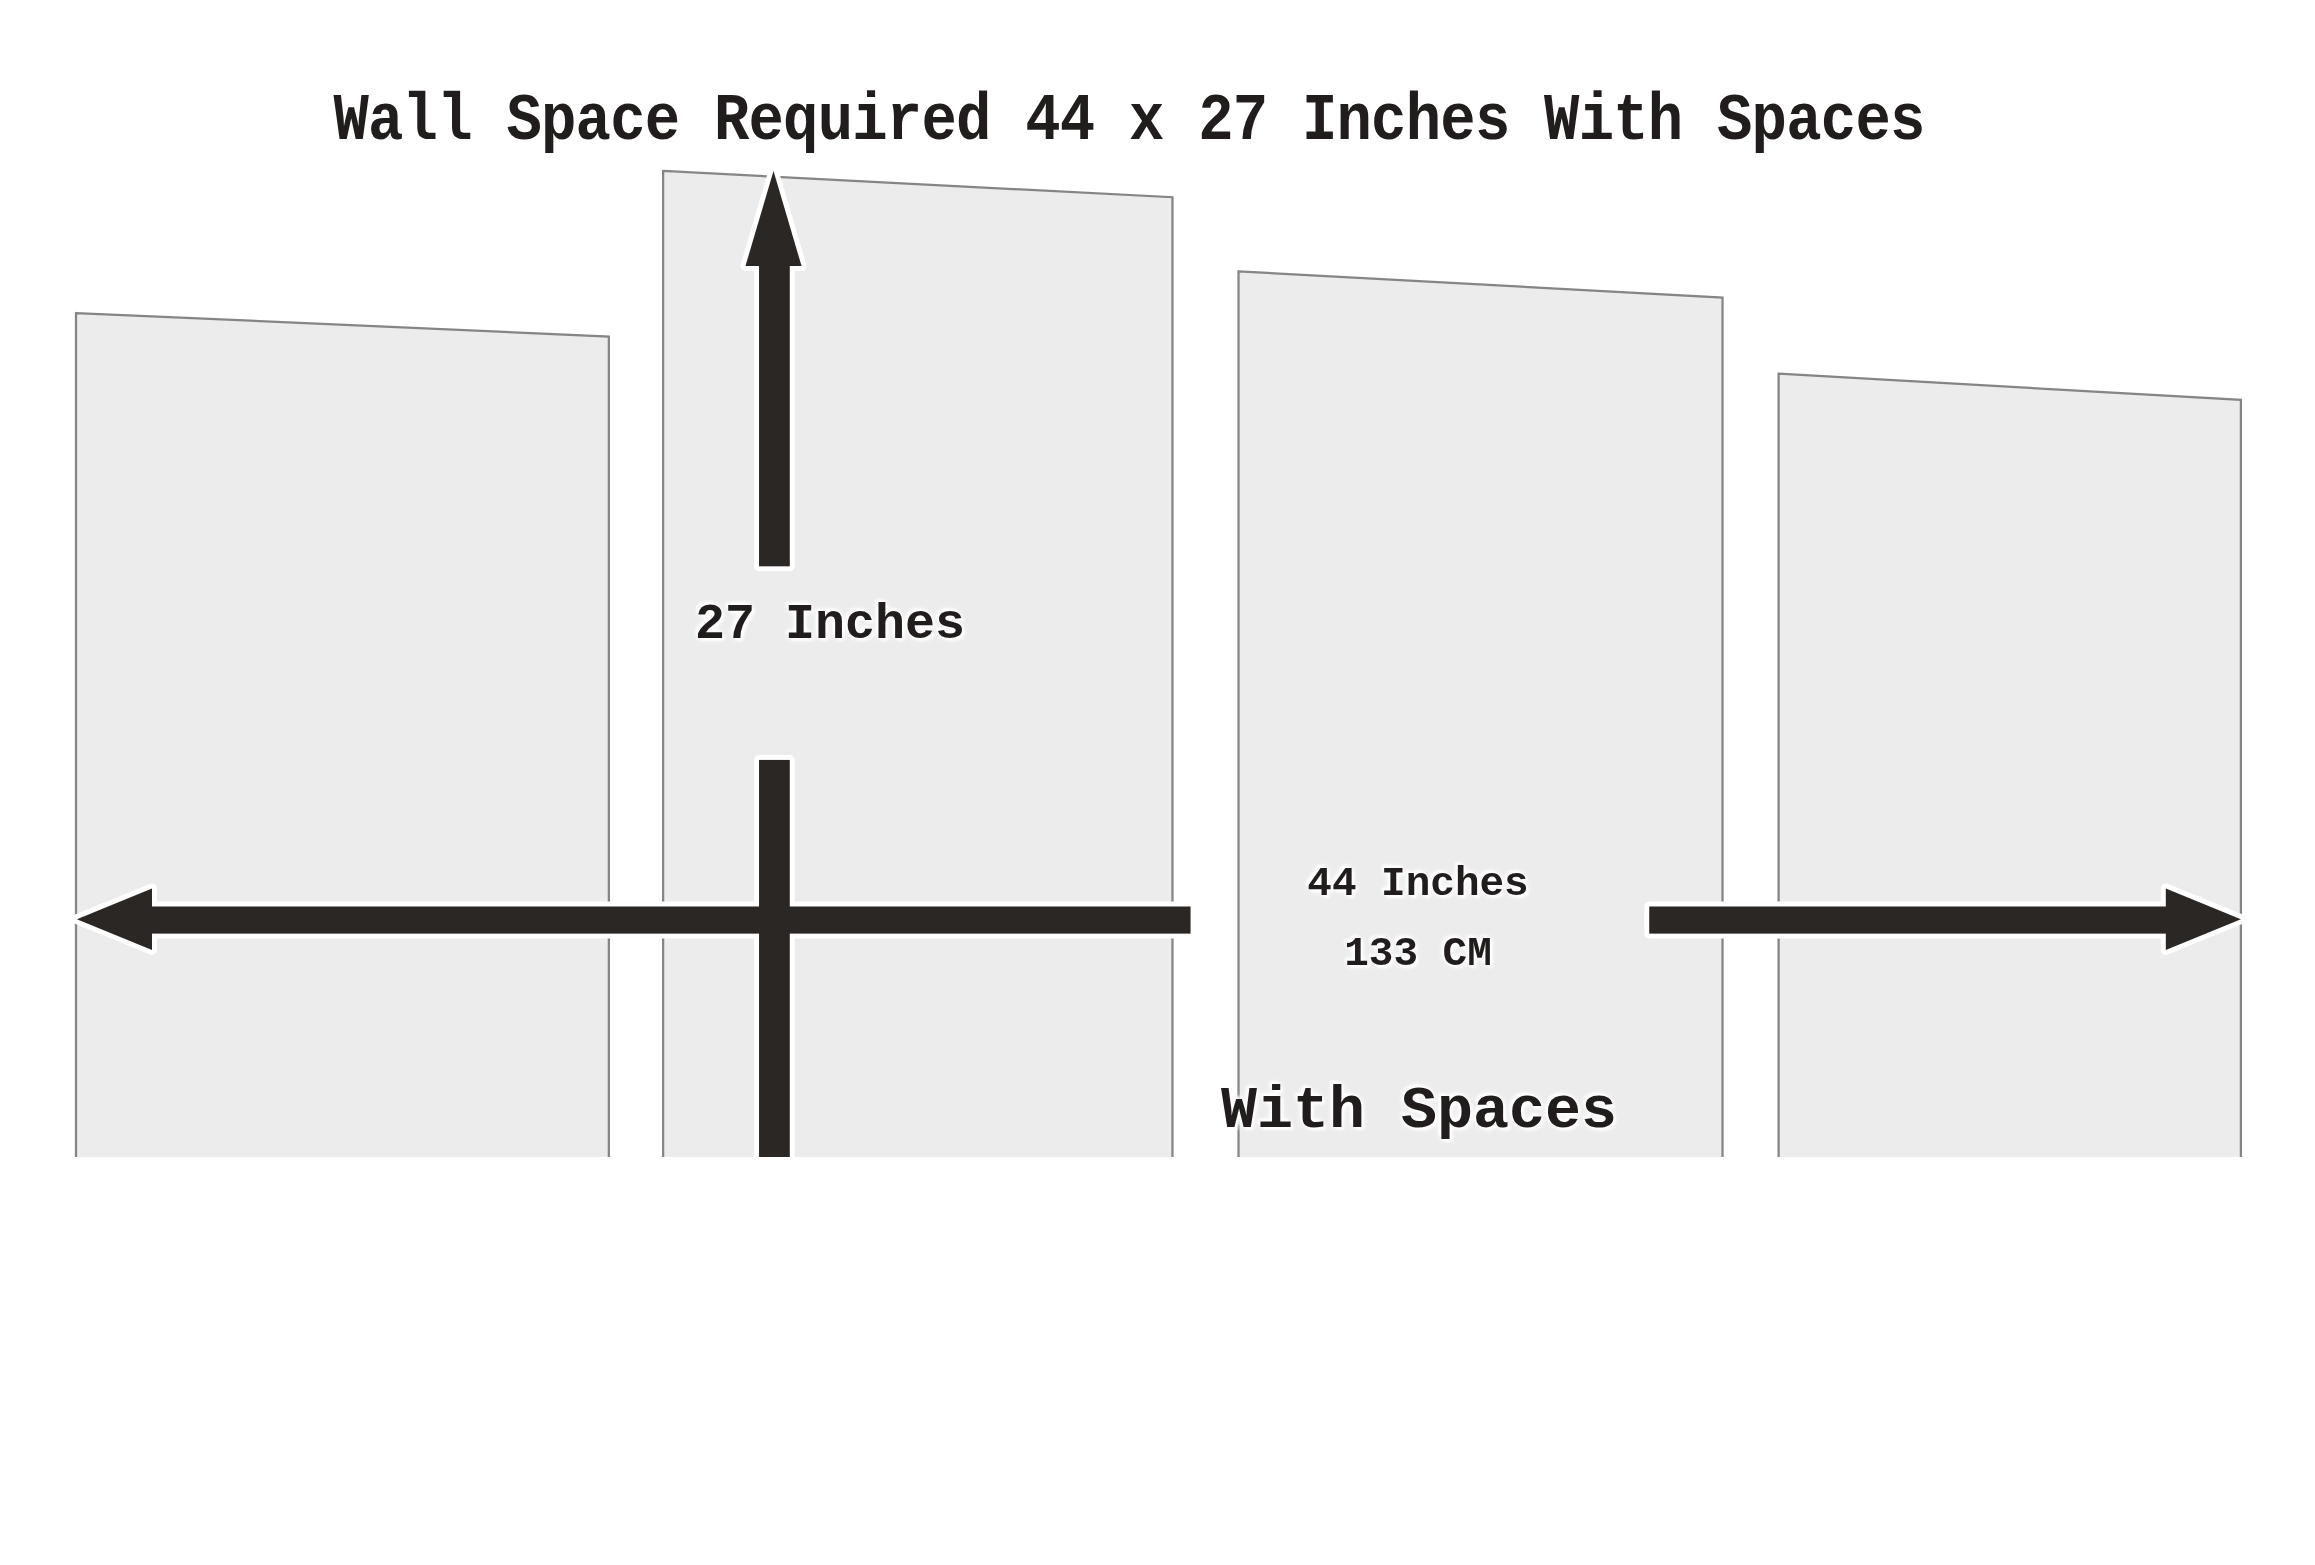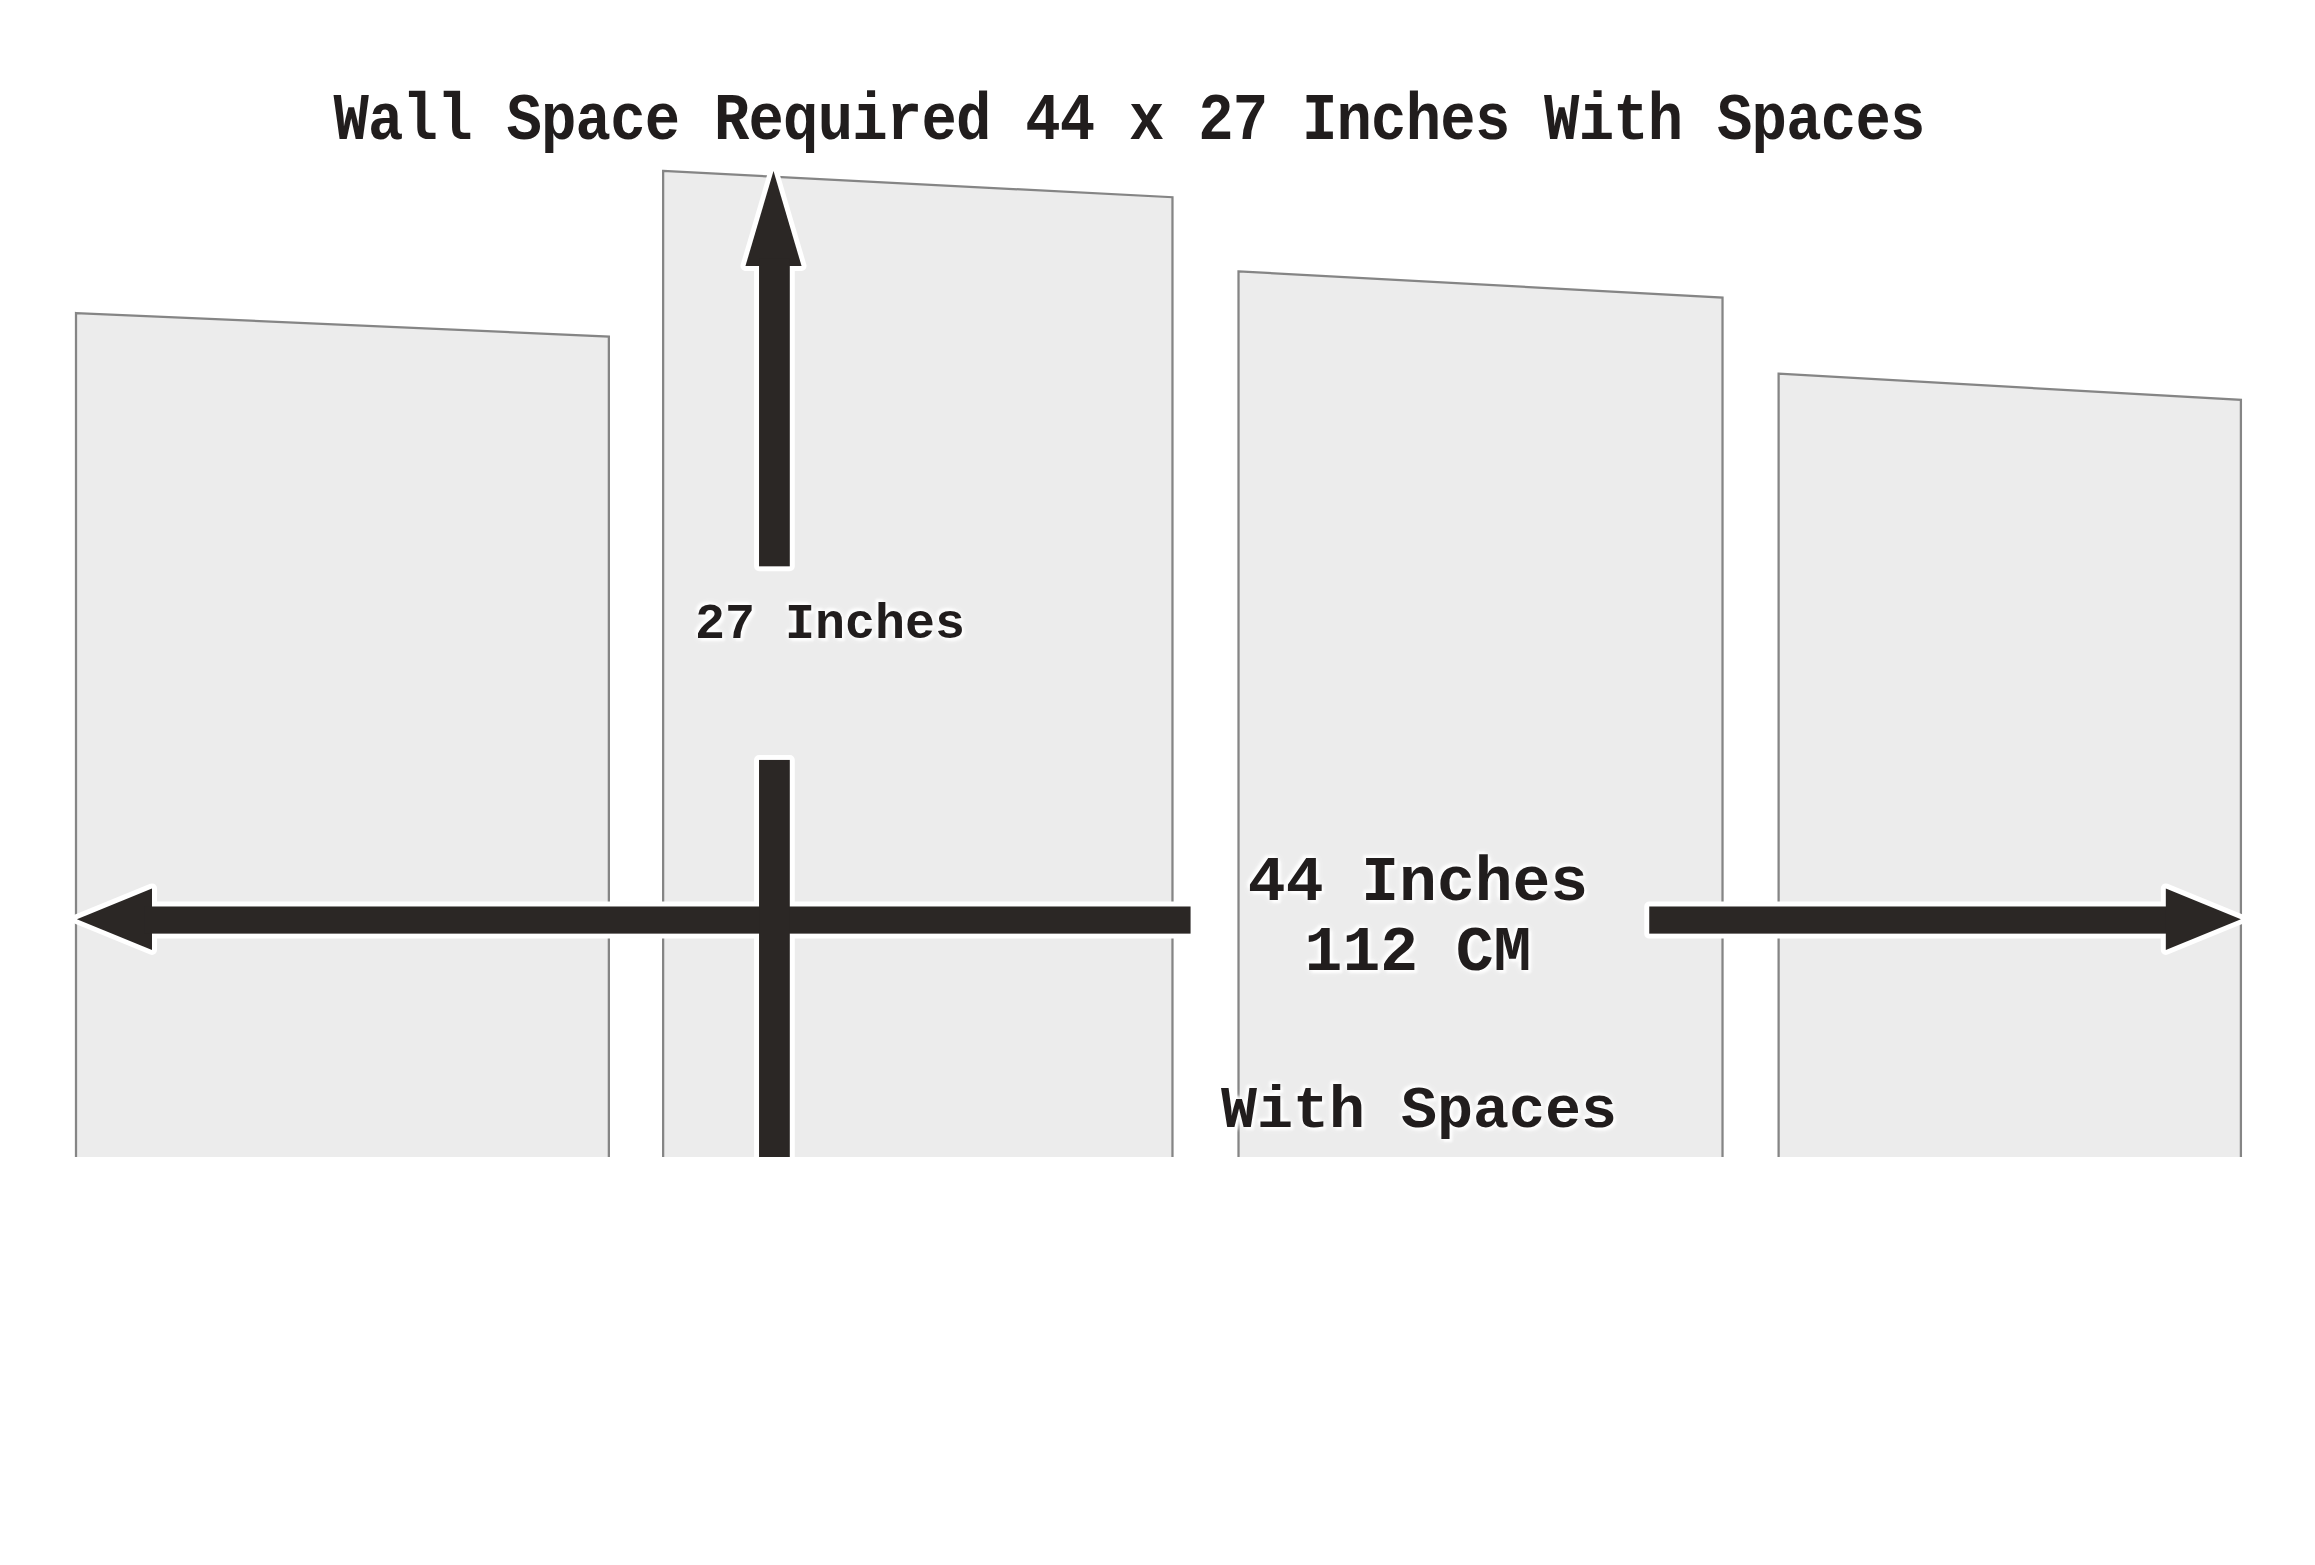--- a/index.html
+++ b/index.html
@@ -32,21 +32,21 @@
     text-shadow:0 0 4.5px #fff,0 0 8.1px #fff,2.7px 2.7px 2.7px rgba(255,255,255,.85),-2.7px -2.7px 2.7px rgba(255,255,255,.85);
   }
   .title{
     left:1129px;top:83px;
     font-size:67px;
     letter-spacing:-0.9px;
     transform:translateX(-50%) scaleX(.88);
     transform-origin:50% 0;
   }
   .v-dim{left:830px;top:590px;font-size:50px;line-height:70px;transform:translateX(-50%);}
-  .h-dim{left:1418px;top:849px;font-size:63px;line-height:70px;transform:translateX(-50%);}
+  .h-dim{left:1418px;top:849px;font-size:41px;line-height:70px;transform:translateX(-50%);}
   .note{left:1419px;top:1080px;font-size:60px;line-height:63px;transform:translateX(-50%);}
 </style>
 </head>
 <body>
 
 <div class="canvas">
 
   <svg class="diagram-svg" viewBox="0 0 2560 1731" aria-hidden="true">
 
     <g>
@@ -89,19 +89,19 @@
   </svg>
 
   <div class="label title">Wall Space Required 44 x 27 Inches With Spaces</div>
 
   <div class="label v-dim">
     <div>27 Inches</div>
   </div>
 
   <div class="label h-dim">
     <div>44 Inches</div>
-    <div>112 CM</div>
+    <div>133 CM</div>
   </div>
 
   <div class="label note">With Spaces</div>
 
 </div>
 
 
 </body></html>

